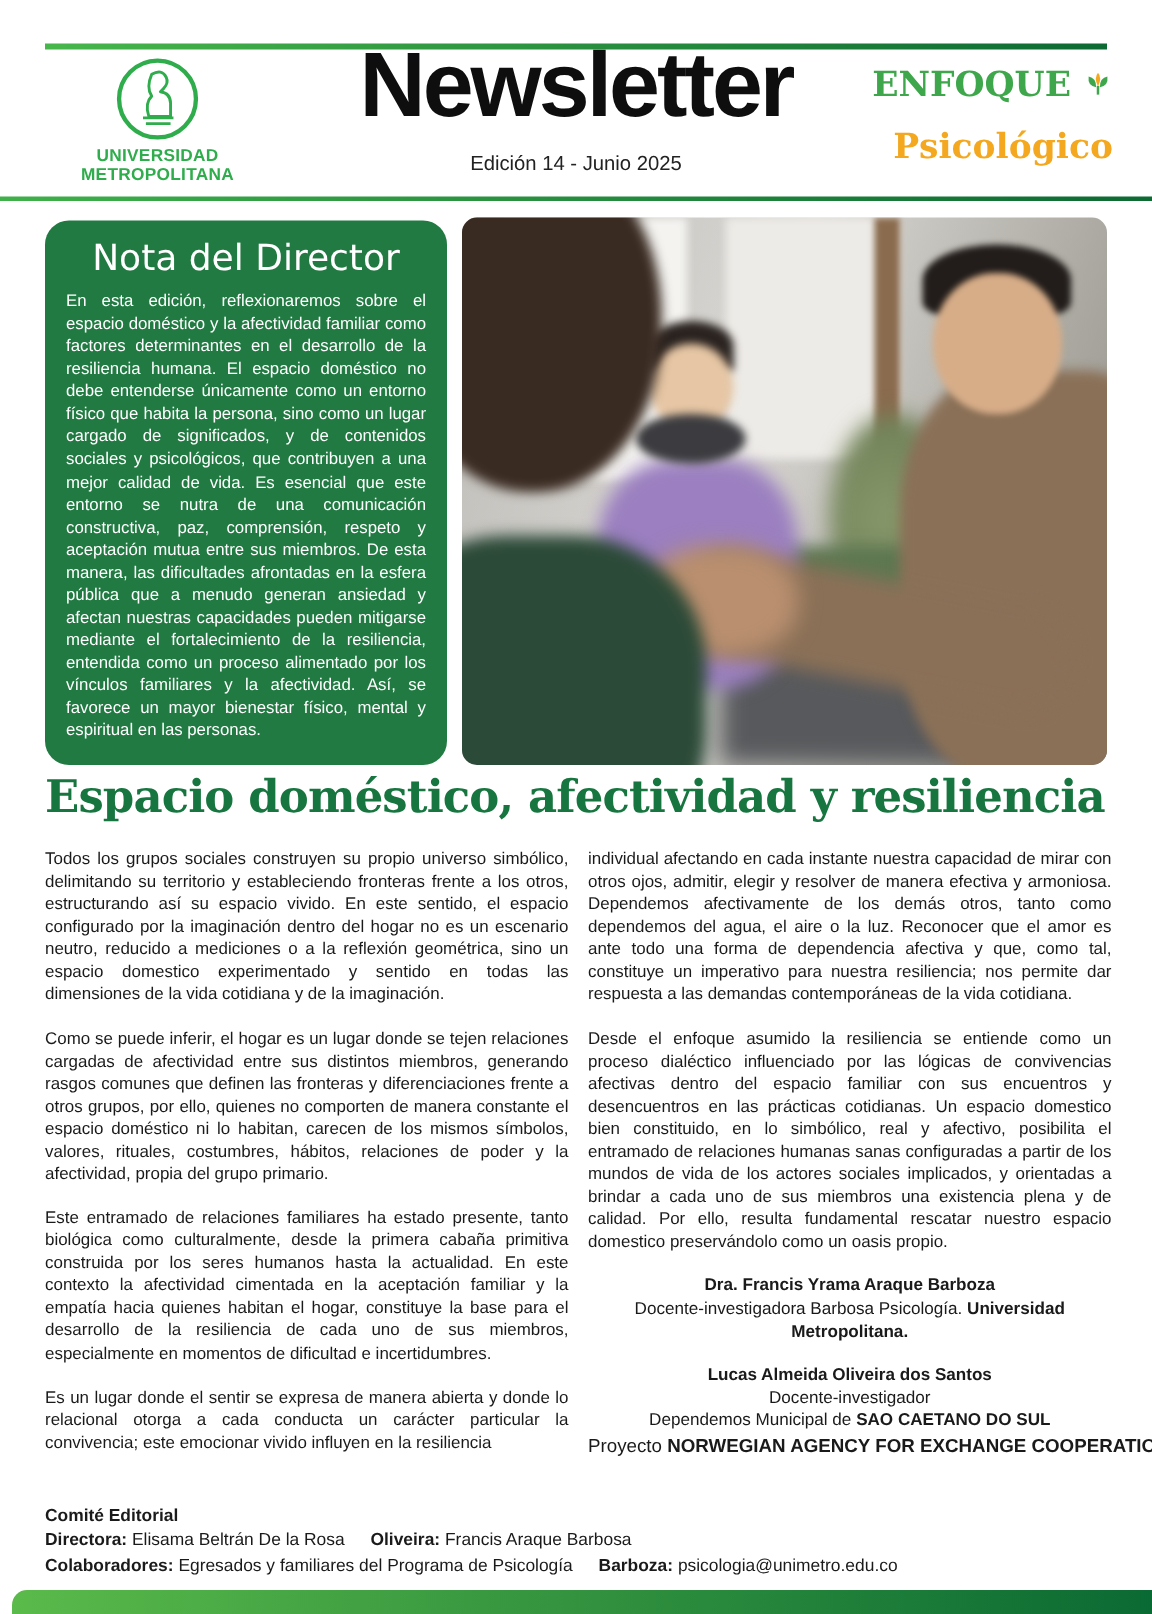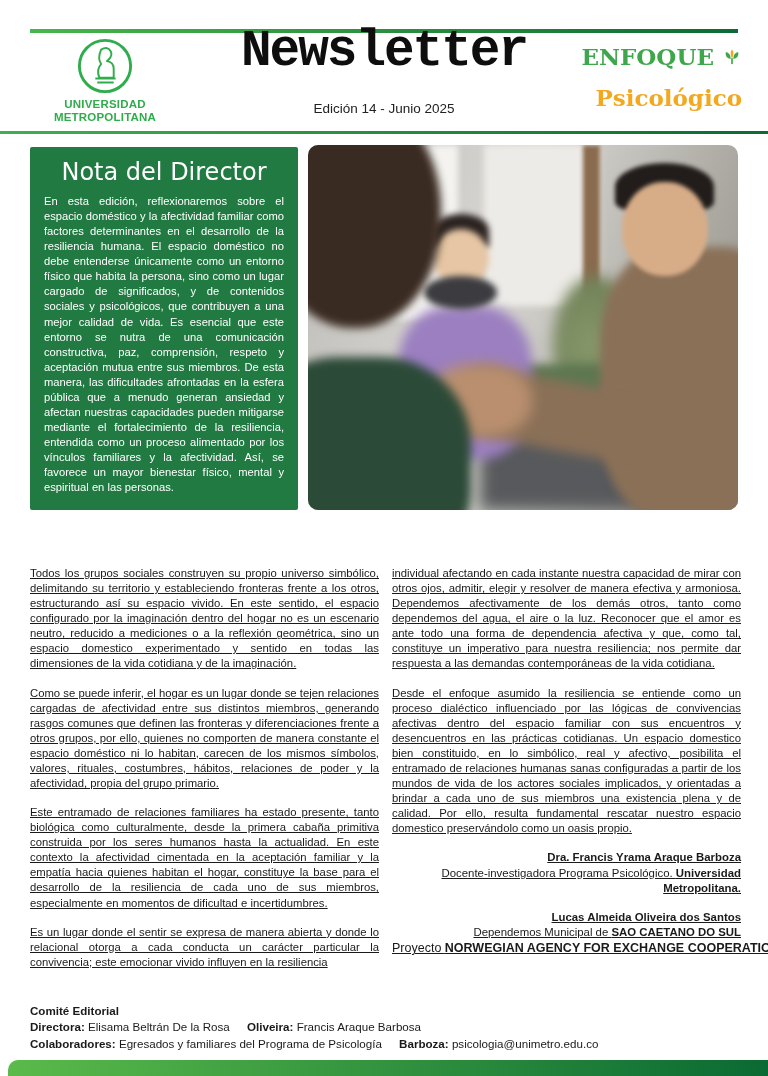--- a/index.html
+++ b/index.html
@@ -7,34 +7,34 @@
        font-family:"Liberation Sans",sans-serif;color:#1a1a1a;}
   .page{position:absolute;inset:0;background:#fff;}
 
   
   .top-rule{position:absolute;top:29px;left:30px;width:708px;height:4px;
     background:linear-gradient(90deg,#47b64b,#0d6a33);}
   .logo-block{position:absolute;top:37px;left:42px;width:126px;text-align:center;}
   .logo-circle{display:block;margin:0 auto;}
   .univ-name{margin-top:3px;color:#2fac4b;font-weight:bold;font-size:11.5px;line-height:1.12;letter-spacing:.2px;}
   .nl-title{position:absolute;top:26px;left:0;right:0;text-align:center;
-    font-family:Liberation Mono, monospace;font-weight:bold;font-size:51px;line-height:1;
+    font-family:Liberation Sans, sans-serif;font-weight:bold;font-size:61px;line-height:1;
     letter-spacing:-2px;color:#0e0e0e;}
   .edition{position:absolute;top:101px;left:0;right:0;text-align:center;font-size:13.5px;color:#222;}
   .brand{position:absolute;top:43px;right:26px;font-family:"DejaVu Serif",serif;font-weight:bold;
     font-size:23px;line-height:1.25;text-align:right;}
   .brand-l1{color:#3fa74b;white-space:nowrap;}
   .brand-l2{color:#f3a81f;margin-top:12px;}
   .brand-l1 svg{vertical-align:-2px;}
   .header-rule{position:absolute;top:131px;left:0;width:768px;height:3px;
     background:linear-gradient(90deg,#3fb04a,#0d6a33);}
 
   
   .note-box{position:absolute;top:147px;left:30px;width:268px;height:363px;box-sizing:border-box;
-    background:#207a41;border-radius:2px;color:#fff;padding:8px 14px;overflow:hidden;}
+    background:#207a41;border-radius:16px;color:#fff;padding:8px 14px;overflow:hidden;}
   .note-title{text-align:center;font-family:"DejaVu Sans",sans-serif;font-size:24px;margin:3px 0 8px;}
   .note-body{margin:0;font-size:11.2px;line-height:1.345;text-align:justify;}
   .note-sign{margin-top:14px;font-weight:bold;font-size:11.8px;}
 
   
   .photo{position:absolute;top:145px;left:308px;width:430px;height:365px;margin:0;
     border-radius:10px;overflow:hidden;
     background:linear-gradient(110deg,#bdbbb6 0%,#d9d7d3 42%,#a9a79f 78%,#8f8d86 100%);}
   .photo div{position:absolute;}
   .ph-window1{left:6%;top:0;width:29%;height:48%;background:#f4f3f0;filter:blur(3px);}
@@ -53,25 +53,25 @@
   .ph-man-torso{left:68%;top:28%;width:44%;height:75%;border-radius:35%;background:#8a7057;filter:blur(4px);}
   .ph-man-face{left:73%;top:10%;width:20%;height:26%;border-radius:48%;background:#d7ad88;filter:blur(2px);}
   .ph-man-hair{left:71.5%;top:5%;width:23%;height:13%;border-radius:50% 50% 20% 20%;background:#221d1b;filter:blur(2px);}
   .ph-man-arm{left:33%;top:66%;width:62%;height:19%;border-radius:60px;background:#8a7057;
     transform:rotate(11deg);filter:blur(6px);}
   .ph-hand{left:28%;top:60%;width:24%;height:20%;border-radius:45%;background:#b98f6f;filter:blur(7px);}
 
   
   .headline{position:absolute;top:514px;left:30px;margin:0;width:712px;white-space:nowrap;
     font-family:"DejaVu Serif",serif;font-weight:bold;font-size:30px;letter-spacing:-.6px;color:#17753f;}
-  .columns{position:absolute;top:566px;left:30px;width:711px;display:flex;gap:13px;text-decoration:underline;}
+  .columns{position:absolute;top:566px;left:30px;width:711px;display:flex;gap:13px;}
   .col{width:349px;font-size:11.3px;line-height:1.335;text-align:justify;color:#1a1a1a;}
   .col p{margin:0 0 14px;}
 
-  .credits{margin-top:11px;text-align:right;}
+  .credits{margin-top:11px;text-align:center;}
   .credit-block{margin-bottom:13px;}
   .c-name{font-weight:bold;font-size:11.4px;line-height:1.35;}
   .c-line{font-size:11.4px;line-height:1.35;}
   .c-project{font-size:12.5px;line-height:1.35;white-space:nowrap;}
   .b{font-weight:bold;}
 
   
   .footer{position:absolute;top:1003px;left:30px;width:712px;font-size:11.6px;line-height:1.42;}
   .footer-title{font-weight:bold;}
   .pad{margin-left:14px;}
@@ -135,39 +135,41 @@
     <div class="ph-phones"></div>
     <div class="ph-man-torso"></div>
     <div class="ph-man-hair"></div>
     <div class="ph-man-face"></div>
     <div class="ph-man-arm"></div>
     <div class="ph-hand"></div>
     <div class="ph-back-head"></div>
     <div class="ph-back-body"></div>
   </figure>
 
+  <h1 class="headline">Espacio doméstico, afectividad y resiliencia</h1>
 
   <div class="columns">
     <div class="col">
       <p>Todos los grupos sociales construyen su propio universo simbólico, delimitando su territorio y estableciendo fronteras frente a los otros, estructurando así su espacio vivido. En este sentido, el espacio configurado por la imaginación dentro del hogar no es un escenario neutro, reducido a mediciones o a la reflexión geométrica, sino un espacio domestico experimentado y sentido en todas las dimensiones de la vida cotidiana y de la imaginación.</p>
       <p>Como se puede inferir, el hogar es un lugar donde se tejen relaciones cargadas de afectividad entre sus distintos miembros, generando rasgos comunes que definen las fronteras y diferenciaciones frente a otros grupos, por ello, quienes no comporten de manera constante el espacio doméstico ni lo habitan, carecen de los mismos símbolos, valores, rituales, costumbres, hábitos, relaciones de poder y la afectividad, propia del grupo primario.</p>
       <p>Este entramado de relaciones familiares ha estado presente, tanto biológica como culturalmente, desde la primera cabaña primitiva construida por los seres humanos hasta la actualidad. En este contexto la afectividad cimentada en la aceptación familiar y la empatía hacia quienes habitan el hogar, constituye la base para el desarrollo de la resiliencia de cada uno de sus miembros, especialmente en momentos de dificultad e incertidumbres.</p>
       <p>Es un lugar donde el sentir se expresa de manera abierta y donde lo relacional otorga a cada conducta un carácter particular la convivencia; este emocionar vivido influyen en la resiliencia</p>
     </div>
     <div class="col">
       <p>individual afectando en cada instante nuestra capacidad de mirar con otros ojos, admitir, elegir y resolver de manera efectiva y armoniosa. Dependemos afectivamente de los demás otros, tanto como dependemos del agua, el aire o la luz. Reconocer que el amor es ante todo una forma de dependencia afectiva y que, como tal, constituye un imperativo para nuestra resiliencia; nos permite dar respuesta a las demandas contemporáneas de la vida cotidiana.</p>
       <p>Desde el enfoque asumido la resiliencia se entiende como un proceso dialéctico influenciado por las lógicas de convivencias afectivas dentro del espacio familiar con sus encuentros y desencuentros en las prácticas cotidianas. Un espacio domestico bien constituido, en lo simbólico, real y afectivo, posibilita el entramado de relaciones humanas sanas configuradas a partir de los mundos de vida de los actores sociales implicados, y orientadas a brindar a cada uno de sus miembros una existencia plena y de calidad. Por ello, resulta fundamental rescatar nuestro espacio domestico preservándolo como un oasis propio.</p>
 
       <div class="credits">
         <div class="credit-block">
           <div class="c-name">Dra. Francis Yrama Araque Barboza</div>
-          <div class="c-line"><span>Docente-investigadora Programa Psicológico. </span><span class="b">Universidad Metropolitana.</span></div>
+          <div class="c-line"><span>Docente-investigadora Barbosa Psicología. </span><span class="b">Universidad Metropolitana.</span></div>
         </div>
         <div class="credit-block">
           <div class="c-name">Lucas Almeida Oliveira dos Santos</div>
+          <div class="c-line">Docente-investigador</div>
           <div class="c-line"><span>Dependemos Municipal de </span><span class="b">SAO CAETANO DO SUL</span></div>
           <div class="c-project"><span>Proyecto </span><span class="b">NORWEGIAN AGENCY FOR EXCHANGE COOPERATION</span></div>
         </div>
       </div>
     </div>
   </div>
 
   <footer class="footer">
     <div class="footer-title">Comité Editorial</div>
     <div class="footer-line">

